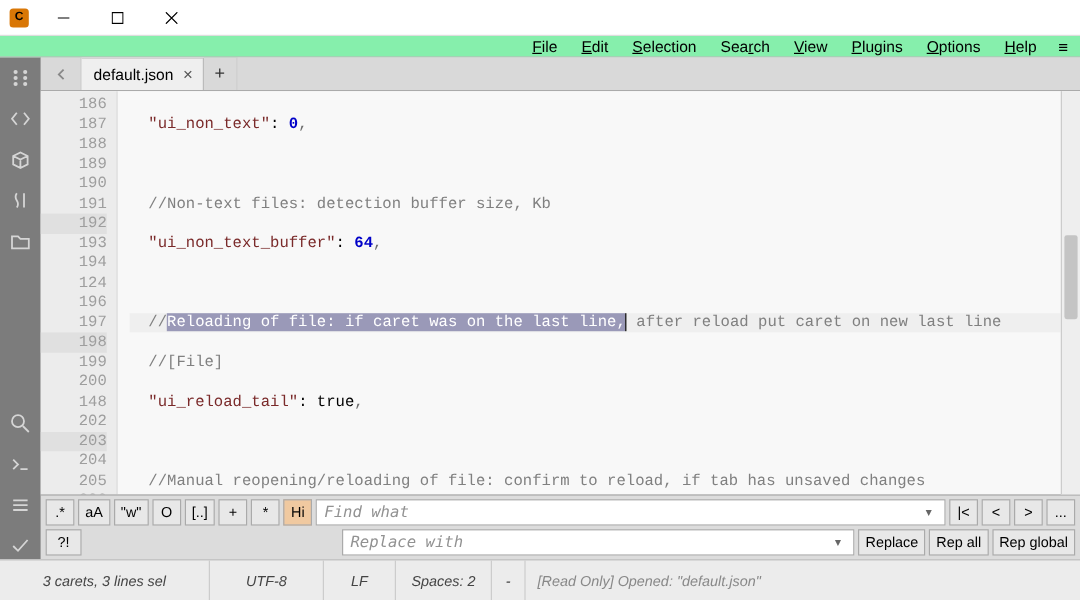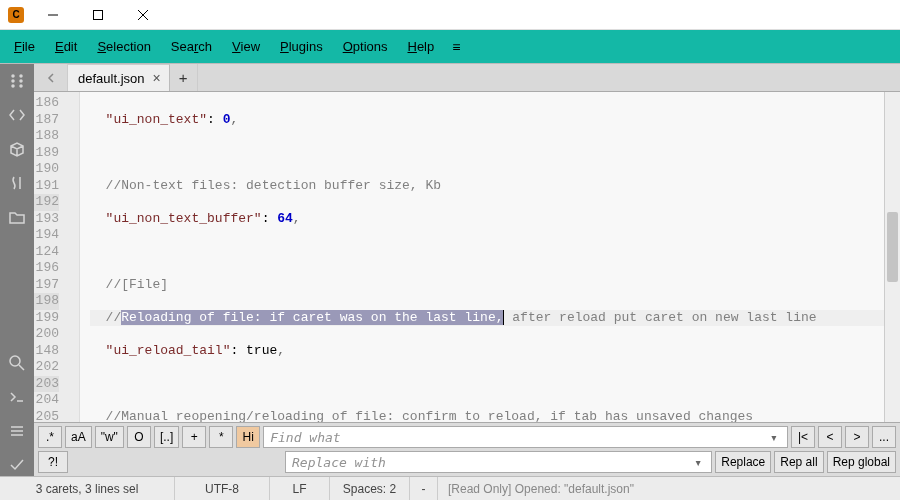--- a/index.html
+++ b/index.html
@@ -21,22 +21,22 @@
   }
   .titlebar .title { flex: 1; font-size: 12px; }
   .winbtns { display: flex; }
   .winbtn {
     width: 45px; height: 30px; display: flex; align-items: center; justify-content: center;
     font-size: 14px; cursor: default;
   }
   .winbtn svg { width:10px; height:10px; stroke:#000; stroke-width:1; fill:none; }
   
   .menubar {
-    height: 34px; background: #14b8a6; display: flex; align-items: center;
-    padding: 0 4px; border-bottom: 1px solid #bbb; font-size: 13px;
+    height: 18px; background: #86efac; display: flex; align-items: center;
+    padding: 0 4px; border-bottom: 1px solid #bbb; font-size: 13px; justify-content: flex-end;
   }
   .menubar .mitem { padding: 2px 10px; cursor: default; }
   .menubar .mitem .ul { text-decoration: underline; }
   .menubar .ham { margin-left: 2px; font-size: 14px; padding:2px 6px; }
   
   .tabrow {
     height: 28px; background: #d9d9d9; display: flex; align-items: stretch;
     border-bottom: 1px solid #aaa;
   }
   .tab-leftpad { width: 34px; border-right: 1px solid #ccc; display:flex;align-items:center;justify-content:center;}
@@ -61,23 +61,23 @@
   }
   .sidebar .sicon {
     width: 22px; height:22px; display:flex; align-items:center; justify-content:center;
     color:#ddd;
   }
   .sidebar .sicon svg { width:18px; height:18px; stroke:#d5d5d5; stroke-width:1.5; fill:none; }
   .sidebar .gap { flex:1; }
   .editor-wrap { flex:1; display:flex; flex-direction:column; min-width:0; }
   .editor-main { flex:1; display:flex; min-height:0; background:#f8f8f8; }
   .gutter {
-    width: 46px; background:#ececec; color:#9e9e9e; text-align:right;
+    width: 64px; background:#ececec; color:#9e9e9e; text-align:right;
     font-family: Consolas, "Courier New", monospace; font-size:13px;
-    padding: 3px 20px 0 0; line-height:16.5px; border-right:1px solid #ddd;
+    padding: 3px 8px 0 0; line-height:16.5px; border-right:1px solid #ddd;
     user-select:none;
   }
   .gutter div.hl { background:#e0e0e0; }
   .code {
     flex:1; font-family: Consolas, "Courier New", monospace; font-size:13px;
     line-height:16.5px; padding: 3px 0 0 10px; white-space:pre; overflow:hidden;
     color:#6b6b6b; position:relative;
   }
   .kquote { color:#7a2a2a; }
   .kcolon { color:#000; }
@@ -109,22 +109,22 @@
   .finput-box-row { flex:1; display:flex; }
   .finput-box {
     flex:1; height:22px; background:#ffffff; border:1px solid #aaa;
     display:flex; align-items:center; padding:0 6px; color:#929292;
     font-style:italic; font-family:Consolas,monospace; font-size:13px;
     justify-content:space-between;
   }
   .finput-box .dd { font-style:normal; color:#666; width:14px; text-align:center; }
   
   .statusbar {
-    height:24px; background:#ececec; border-top:1px solid #bbb;
-    display:flex; align-items:stretch; font-size:12px; color:#444;
+    height:34px; background:#ececec; border-top:1px solid #bbb;
+    display:flex; align-items:stretch; font-size:12px; color:#444;font-style:italic;
   }
   .statusbar .cell {
     padding:0 10px; display:flex; align-items:center; border-right:1px solid #ccc;
     white-space:nowrap;
   }
   .statusbar .msg { flex:1; color:#888; padding:0 10px; display:flex; align-items:center;}
 </style>
 </head>
 <body>
 
@@ -261,22 +261,22 @@
         <div>207</div>
           <div>208</div>
       </div>
 
       <div class="code">
 <div class="line">  <span class="kquote">"ui_non_text"</span><span class="kcolon">: </span><span class="knum">0</span><span>,</span></div>
 <div class="line"> </div>
 <div class="line">  <span class="kcomm">//Non-text files: detection buffer size, Kb</span></div>
 <div class="line">  <span class="kquote">"ui_non_text_buffer"</span><span class="kcolon">: </span><span class="knum">64</span><span>,</span></div>
 <div class="line"> </div>
+<div class="line hl">  <span class="kcomm">//</span><span class="ksel">Reloading of file: if caret was on the last line,</span><span class="caret"></span><span class="kcomm"> after reload put caret on new last line</span></div>
 <div class="line">  <span class="kcomm">//[File]</span></div>
-<div class="line hl">  <span class="kcomm">//</span><span class="ksel">Reloading of file: if caret was on the last line,</span><span class="caret"></span><span class="kcomm"> after reload put caret on new last line</span></div>
 <div class="line">  <span class="kquote">"ui_reload_tail"</span><span class="kcolon">: </span><span class="kbool">true</span><span>,</span></div>
 <div class="line"> </div>
 <div class="line">  <span class="kcomm">//Manual reopening/reloading of file: confirm to reload, if tab has unsaved changes</span></div>
 
 
 
 
 
 
 

